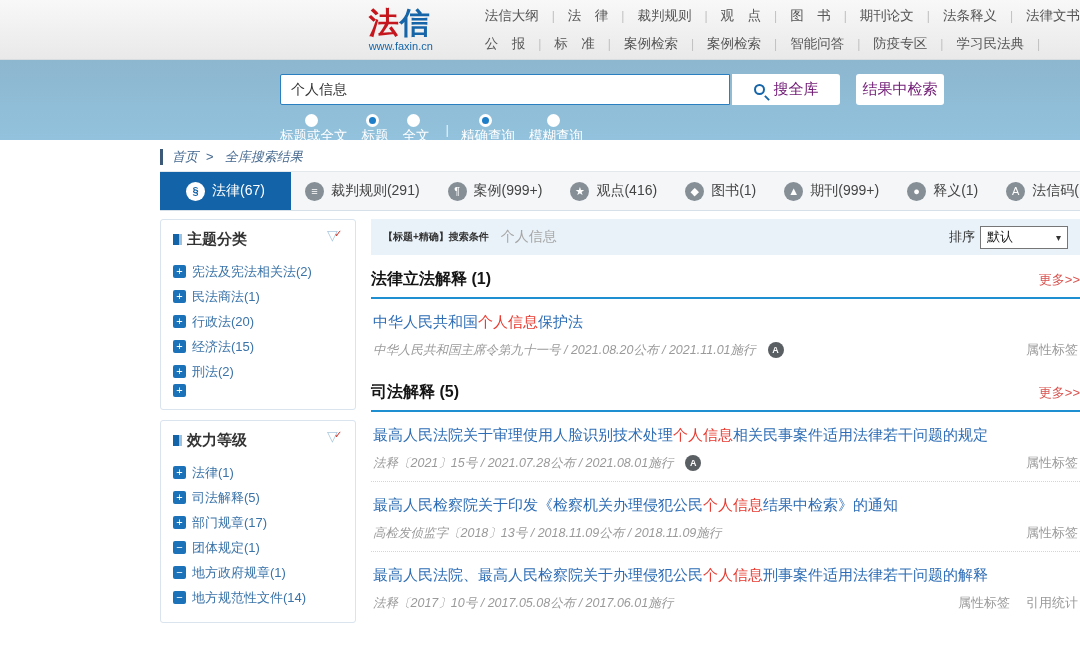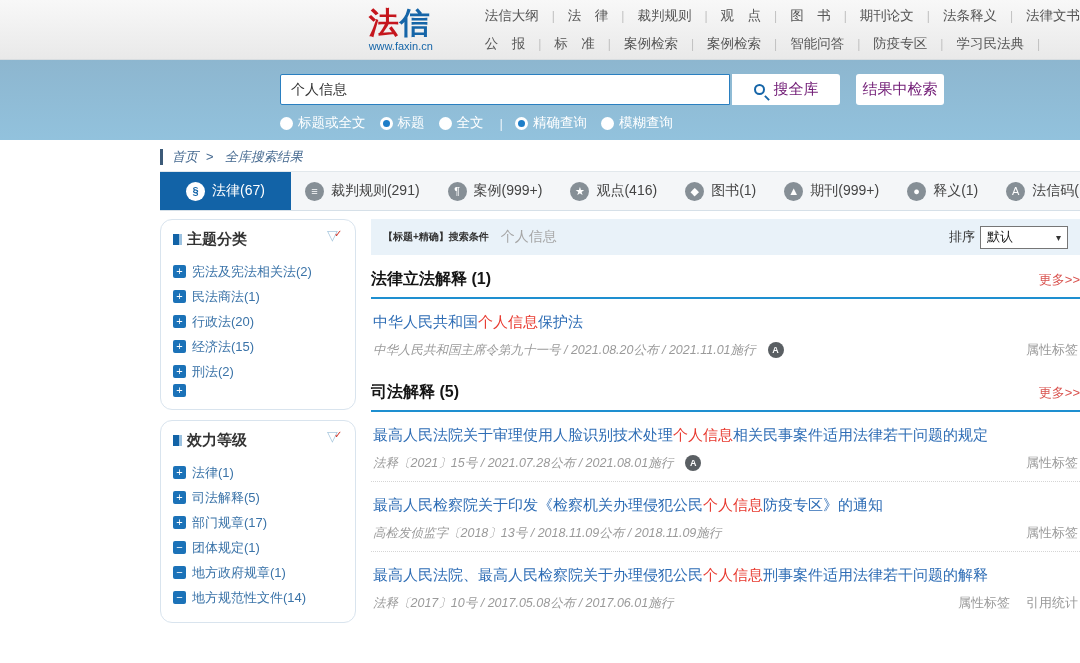--- a/index.html
+++ b/index.html
@@ -31,21 +31,21 @@
   .mag { width:11px; height:11px; border:2px solid #1565a8; border-radius:50%;
     display:inline-block; position:relative; margin-right:9px; }
   .mag::after { content:""; position:absolute; width:2px; height:6px; background:#1565a8;
     transform:rotate(-45deg); left:10px; top:9px; }
   .radio-row { margin-top:9px; display:flex; align-items:center; color:#fff; font-size:13.5px; }
   .radio { width:13px; height:13px; border-radius:50%; background:#fff; margin-right:5px;
     display:inline-block; position:relative; cursor:pointer; }
   .radio.on { background:#fff; }
   .radio.on::after { content:""; position:absolute; left:3px; top:3px; width:7px; height:7px;
     border-radius:50%; background:#1e7ec8; }
-  .radio-item { display:flex; align-items:center; margin-right:14px; cursor:pointer; }
+  .radio-item { display:flex; align-items:center; margin-right:14px; cursor:pointer;flex-direction:column; }
   .radio-sep { color:#e8f2f8; margin:0 12px 0 2px; }
 
   
   .content { margin-left:160px; width:920px; }
   .crumb { margin-top:9px; font-size:13px; font-style:italic; color:#44688f;
     border-left:3px solid #3c5a78; padding-left:9px; line-height:16px; }
   .crumb .cur { margin-left:4px; }
   .crumb .sep { margin:0 4px; }
 
   .tabs { margin-top:6px; height:40px; background:#f4f6f8; border-top:1px solid #e2e8ec;
@@ -55,21 +55,21 @@
     color:#444; cursor:pointer; white-space:nowrap; }
   .tab .tico { width:19px; height:19px; border-radius:50%; background:#868f96; color:#fff;
     font-size:11px; display:flex; align-items:center; justify-content:center; }
   .tab.active { background:#1263a7; color:#fff; padding:0 26px; }
   .tab.active .tico { background:#fff; color:#1263a7; font-weight:bold; }
 
   .cols { display:flex; margin-top:8px; gap:15px; }
 
   
   .side { width:196px; flex:none; }
-  .sbox { border:1px solid #d9e4ee; border-radius:12px; margin-bottom:10px;
+  .sbox { border:1px solid #d9e4ee; border-radius:3px; margin-bottom:10px;
     padding:10px 10px 12px 12px; position:relative; background:#fff; }
   .sbox-h { font-size:15px; font-weight:bold; color:#333; display:flex; align-items:center; }
   .bullet { width:9px; height:11px; background:#1263a7; display:inline-block; margin-right:5px;
     border-right:3px solid #9cc2e0; }
   .funnel { position:absolute; right:10px; top:7px; width:18px; height:16px; cursor:pointer; }
   .funnel .f1 { color:#a9c8de; font-size:14px; position:absolute; left:0; top:0; }
   .funnel .f2 { color:#d23b2f; font-size:10px; position:absolute; left:7px; top:1px; font-weight:bold; }
   .sitems { margin-top:10px; }
   .sitem { display:flex; align-items:center; font-size:13px; color:#3a73a8; line-height:25px;
     cursor:pointer; white-space:nowrap; }
@@ -331,21 +331,21 @@
             <span class="meta-text">法释〔2021〕15号 / 2021.07.28公布 / 2021.08.01施行</span>
             <span class="code-dot">A</span>
             <span class="tags">
               <span class="tag">属性标签</span>
             </span>
           </div>
         </div>
 
         <div class="res">
           <div class="res-title">
-            <span>最高人民检察院关于印发《检察机关办理侵犯公民</span><span class="hl">个人信息</span><span>防疫专区》的通知</span>
+            <span>最高人民检察院关于印发《检察机关办理侵犯公民</span><span class="hl">个人信息</span><span>结果中检索》的通知</span>
           </div>
           <div class="res-meta">
             <span class="meta-text">高检发侦监字〔2018〕13号 / 2018.11.09公布 / 2018.11.09施行</span>
             <span class="tags">
               <span class="tag">属性标签</span>
             </span>
           </div>
         </div>
 
         <div class="res">

